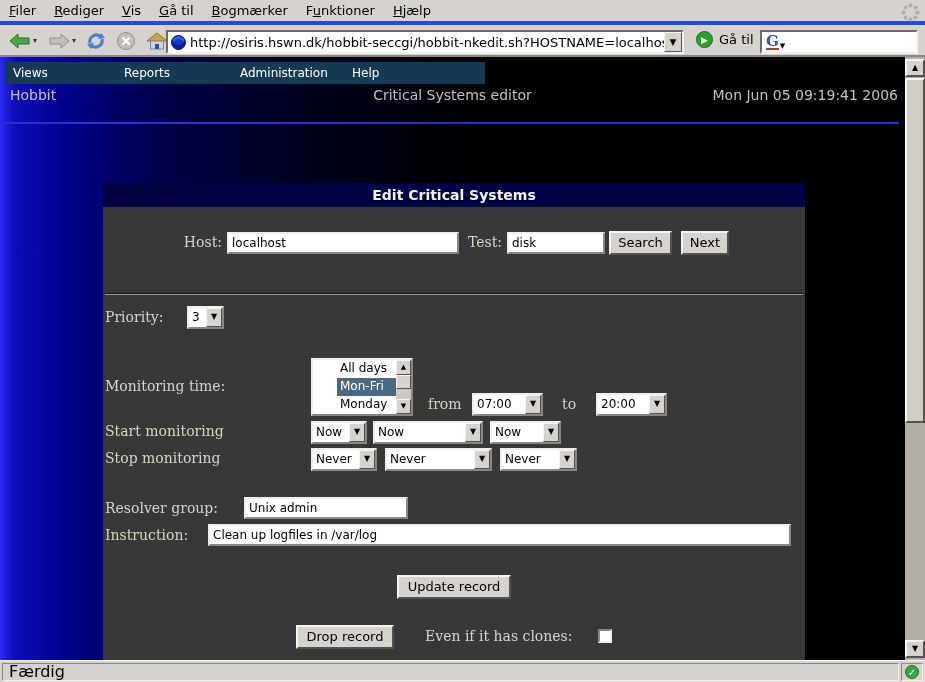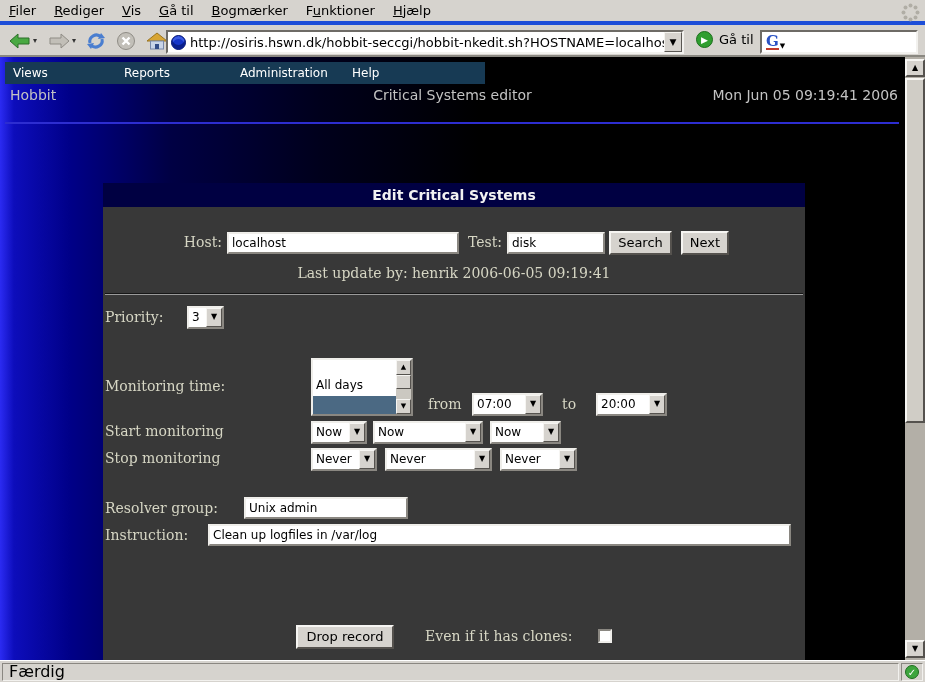--- a/index.html
+++ b/index.html
@@ -67,21 +67,21 @@
   .fselect .val { flex:1; font-size:12px; color:#000; padding:2px 3px; white-space:nowrap; overflow:hidden; }
   .fselect .arrow { width:16px; background:#d6d3ce; border:1px solid; border-color:#f6f5f2 #55524e #55524e #f6f5f2;
     font-size:8px; color:#000; text-align:center; line-height:15px; flex:none; }
 
   #hr-line { position:absolute; left:2px; top:86px; width:698px; height:2px;
     border-top:1px solid #161616; border-bottom:1px solid #9a9a9a; }
 
   #listbox { position:absolute; left:208px; top:151px; width:102px; height:58px; background:#fff;
     border:2px solid; border-color:#efeeea #8a8781 #8a8781 #efeeea; display:flex; }
   #lb-items { flex:1; overflow:hidden; }
-  .lb-item { font-size:12px; color:#000; padding:18px 3px; height:18px; white-space:nowrap; }
+  .lb-item { font-size:12px; color:#000; padding:1px 3px; height:18px; white-space:nowrap;margin-left:24px; }
   .lb-item.selected { background:#4b6983; color:#fff; }
   #lb-scroll { width:15px; background:#cbc8c1; flex:none; display:flex; flex-direction:column; }
   .lb-sbtn { height:15px; background:#d6d3ce; border:1px solid; border-color:#f6f5f2 #55524e #55524e #f6f5f2;
     font-size:7px; text-align:center; line-height:13px; color:#000; }
   #lb-thumb { height:14px; background:#d6d3ce; border:1px solid; border-color:#f6f5f2 #55524e #55524e #f6f5f2; }
   #lb-track { flex:1; }
 
   #clone-check { position:absolute; left:495px; top:422px; width:14px; height:14px; background:#fff;
     border:2px solid; border-color:#8a8781 #efeeea #efeeea #8a8781; }
 
@@ -197,21 +197,20 @@
       <div id="panel-title">Edit Critical Systems</div>
       <div id="panel-body">
 
         <span class="lbl" style="left:0; top:27px; width:119px; text-align:right">Host:</span>
         <div class="tfield" style="left:124px; top:25px; width:232px; height:22px">localhost</div>
         <span class="lbl" style="left:356px; top:27px; width:43px; text-align:right">Test:</span>
         <div class="tfield" style="left:404px; top:25px; width:98px; height:22px">disk</div>
         <div class="btn" style="left:506px; top:24px; width:63px; height:24px; line-height:20px">Search</div>
         <div class="btn" style="left:578px; top:24px; width:48px; height:24px; line-height:20px">Next</div>
 
-        <span class="lbl" style="left:0; top:58px; width:702px; text-align:center">Last update by: henrik 2006-06-05 09:19:41</span>
 
         <div id="hr-line"></div>
 
         <span class="lbl" style="left:2px; top:102px">Priority:</span>
         <div class="fselect" style="left:84px; top:99px; width:37px; height:23px">
           <span class="val">3</span>
             <span class="arrow">▼</span>
         </div>
 
         <span class="lbl" style="left:2px; top:171px">Monitoring time:</span>
@@ -265,20 +264,21 @@
         <div class="fselect" style="left:397px; top:241px; width:77px; height:23px">
           <span class="val">Never</span>
             <span class="arrow">▼</span>
         </div>
 
         <span class="lbl" style="left:2px; top:293px">Resolver group:</span>
         <div class="tfield" style="left:141px; top:290px; width:164px; height:22px">Unix admin</div>
         <span class="lbl" style="left:2px; top:320px">Instruction:</span>
         <div class="tfield" style="left:105px; top:317px; width:583px; height:22px">Clean up logfiles in /var/log</div>
 
+        <div class="btn" style="left:294px; top:368px; width:114px; height:24px; line-height:20px">Update record</div>
         <div class="btn" style="left:193px; top:418px; width:98px; height:24px; line-height:20px">Drop record</div>
         <span class="lbl" style="left:322px; top:421px">Even if it has clones:</span>
         <div id="clone-check"></div>
 
       </div>
     </div>
   </div>
 
   <div id="scrollbar">
     <div class="sb-btn" style="top:2px">▲</div>

